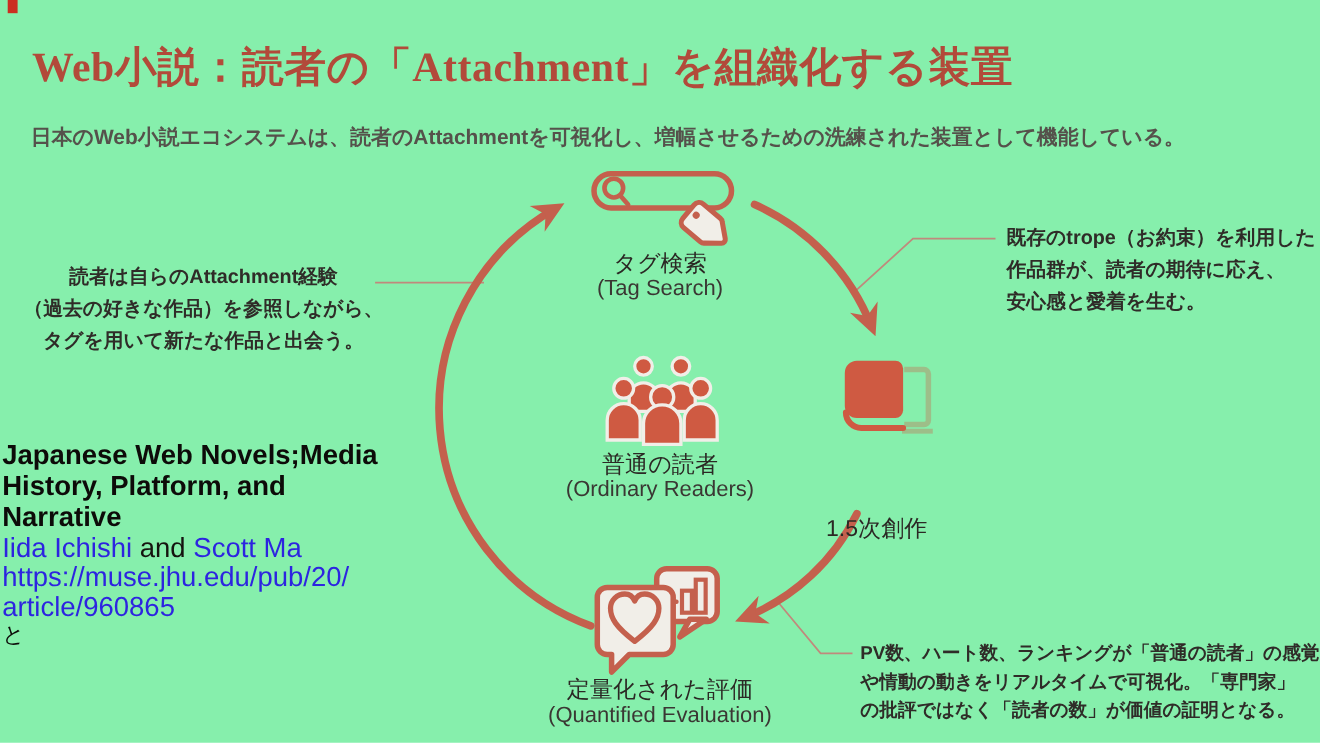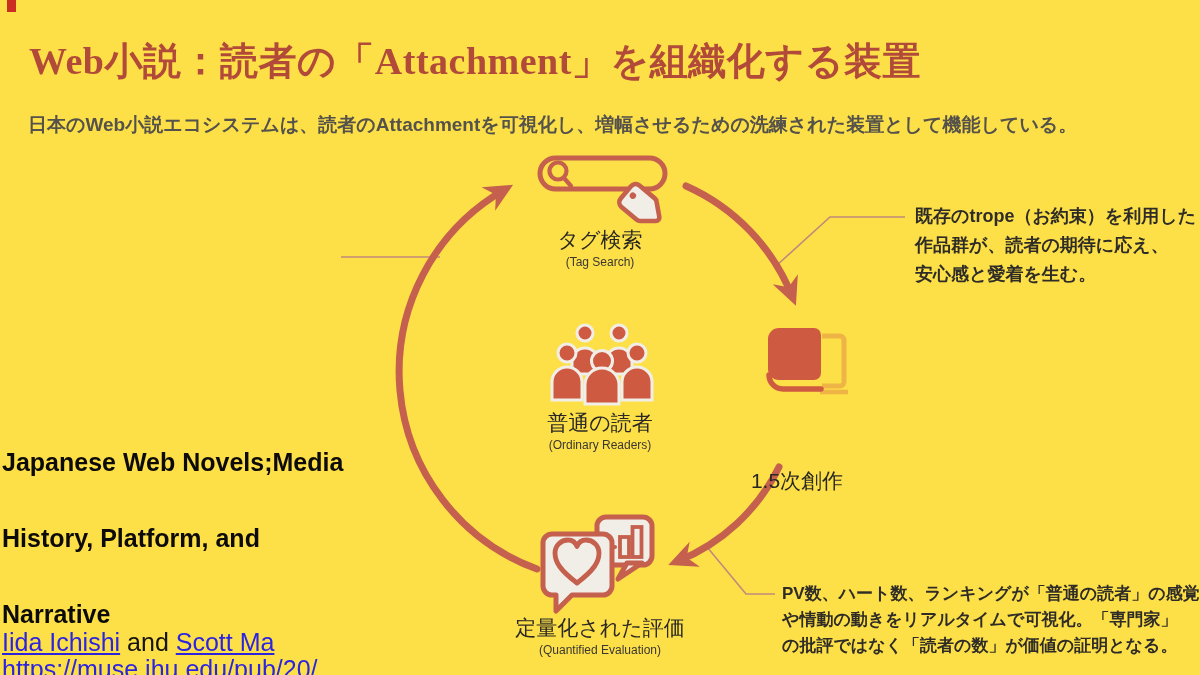--- a/index.html
+++ b/index.html
@@ -1,50 +1,50 @@
 <!DOCTYPE html>
 <html><head>
 <meta charset="utf-8">
 <style>
   html,body{margin:0;padding:0;}
   .stage{
     position:relative; width:1200px; height:675px; overflow:hidden;
-    background:#fde047;
+    background:#86efac;
     font-family:"Liberation Sans","DejaVu Sans",sans-serif;
   }
   .abs{position:absolute;}
   
   .title{
     left:29px; top:36px; width:1100px;
     font-family:"Liberation Serif","DejaVu Serif",serif;
     font-size:38px; font-weight:600; color:#b24a3a; letter-spacing:0.5px;
     white-space:nowrap;
   }
   .subtitle{
     left:28px; top:112px; width:1160px;
     font-size:19px; font-weight:600; color:#55514b; white-space:nowrap;
   }
   .corner-mark{left:7px; top:0; width:9px; height:12px; background:#cb2f21;}
   
   .node-label{ text-align:center; color:#2b2824; }
   .node-ja{ font-size:21px; font-weight:400; line-height:24px;}
-  .node-en{ font-size:12px; font-weight:400; line-height:21px; color:#3a3733;}
+  .node-en{ font-size:20px; font-weight:400; line-height:21px; color:#3a3733;}
   .lbl-center{left:440px; width:320px;}
   .lbl-book{left:637px; width:320px;}
   
   .annot{ color:#2f2c28; font-weight:600; }
   .annot div{white-space:nowrap;}
   .annot-left{ left:15px; top:237px; width:340px; text-align:center; font-size:18px; line-height:29px;}
   .annot-tr{ left:915px; top:202px; width:290px; text-align:left; font-size:18px; line-height:29px;}
   .annot-br{ left:782px; top:581px; width:420px; text-align:left; font-size:17px; line-height:26px;}
   
   .cite{ left:2px; top:400px; width:430px; color:#0d0b09;}
-  .cite-title div{ font-size:25px; font-weight:700; line-height:28px; white-space:nowrap;margin-top:48px;}
+  .cite-title div{ font-size:25px; font-weight:700; line-height:28px; white-space:nowrap;}
   .cite-authors{ font-size:25px; font-weight:400; line-height:28px; color:#15130f; white-space:nowrap;}
-  .cite a{ color:#2d24e0; text-decoration:underline; cursor:pointer;}
+  .cite a{ color:#2d24e0; cursor:pointer;}
   .cite-url div{ font-size:25px; line-height:27px; white-space:nowrap;}
   .cite-conj{ font-size:20px; line-height:24px;}
   .cite-note div{ font-size:22px; line-height:26px; white-space:nowrap;}
   svg{display:block;}
 </style>
 </head>
 <body>
 
 <div class="stage">
 
@@ -124,20 +124,25 @@
     <div class="node-en">(Ordinary Readers)</div>
   </div>
   <div class="abs node-label lbl-book" style="top:425px;margin-top:44px;">
     <div class="node-ja">1.5次創作</div>
   </div>
   <div class="abs node-label lbl-center" style="top:616px;">
     <div class="node-ja">定量化された評価</div>
     <div class="node-en">(Quantified Evaluation)</div>
   </div>
 
+  <div class="abs annot annot-left">
+    <div>読者は自らのAttachment経験</div>
+    <div>（過去の好きな作品）を参照しながら、</div>
+    <div>タグを用いて新たな作品と出会う。</div>
+  </div>
   <div class="abs annot annot-tr">
     <div>既存のtrope（お約束）を利用した</div>
     <div>作品群が、読者の期待に応え、</div>
     <div>安心感と愛着を生む。</div>
   </div>
   <div class="abs annot annot-br">
     <div>PV数、ハート数、ランキングが「普通の読者」の感覚</div>
     <div>や情動の動きをリアルタイムで可視化。「専門家」</div>
     <div>の批評ではなく「読者の数」が価値の証明となる。</div>
   </div>

